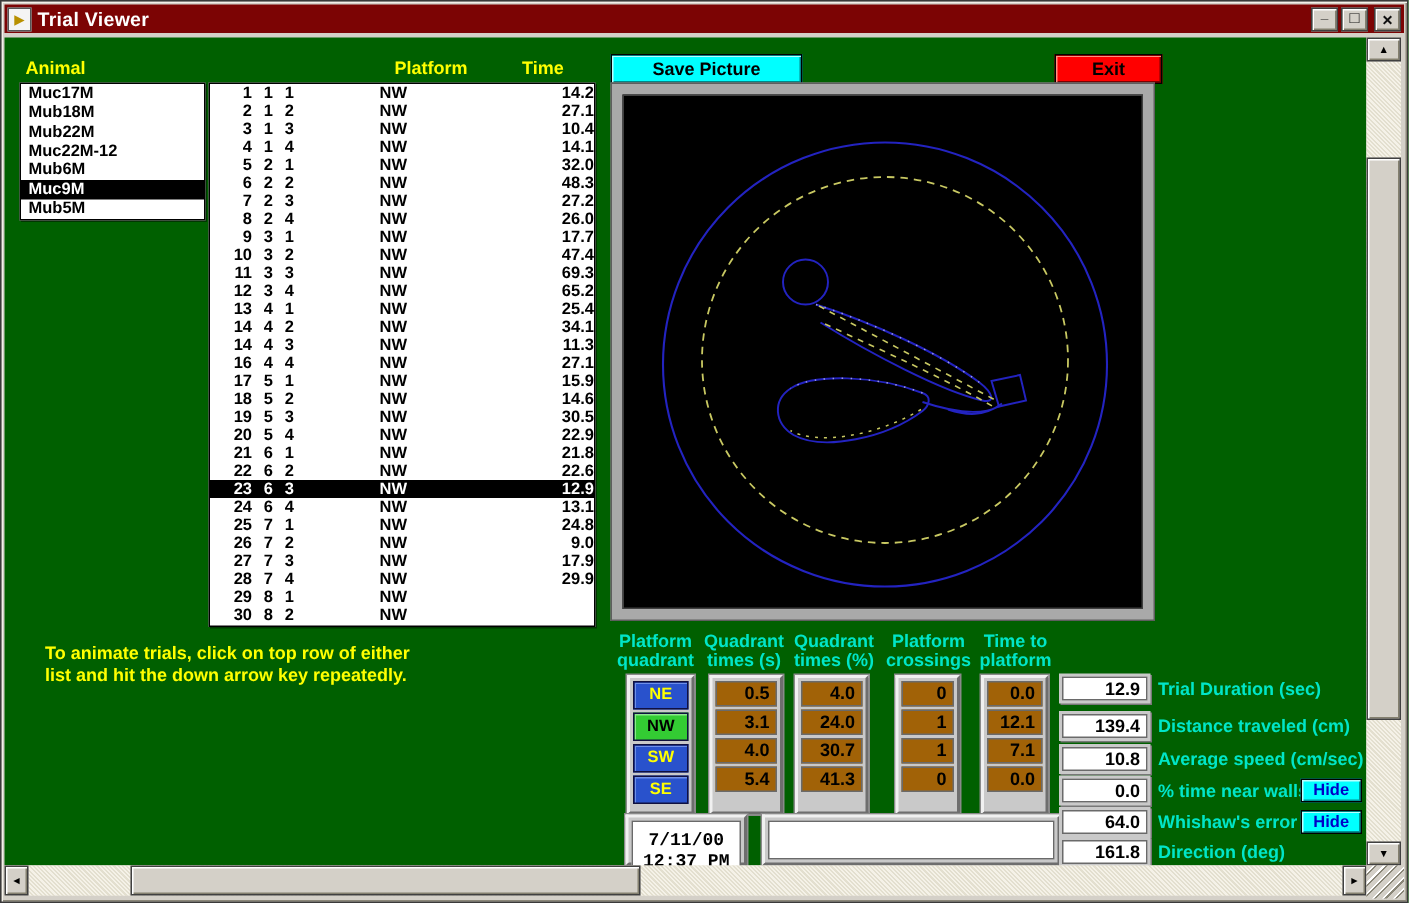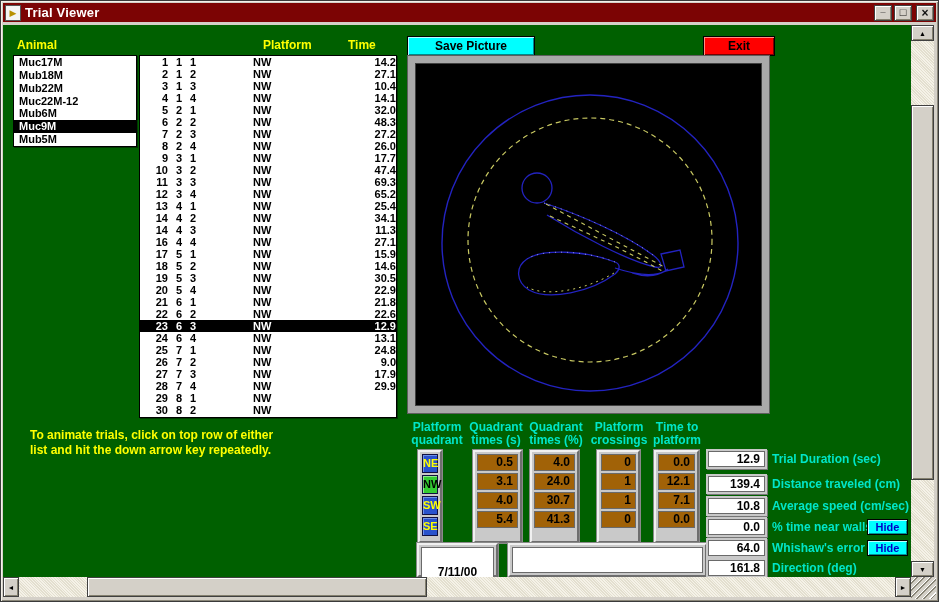--- a/index.html
+++ b/index.html
@@ -73,30 +73,30 @@
     box-shadow:0 0 0 1px #8a8a8a;display:flex;flex-direction:column;gap:2px;padding:2px;
     box-sizing:border-box;}
   .wbox{background:#a16207;border:1px solid #6a6a6a;height:17px;line-height:15px;
     font-size:12px;font-weight:bold;color:#000;text-align:right;padding-right:4px;
     box-sizing:border-box;flex:0 0 17px;}
   .qbtn{height:19px;flex:0 0 19px;background:#2952cc;color:#ffff00;border:1px solid #101040;
     box-shadow:inset 1px 1px 0 #6f8fe8;font-size:11px;font-weight:bold;text-align:center;
     line-height:17px;box-sizing:border-box;}
   .qbtn-sel{background:#33cc33;color:#000;box-shadow:inset 1px 1px 0 #8ee88e;}
 
-  #quad-buttons{left:418px;top:450px;width:24px;height:93px;}
+  #quad-buttons{left:418px;top:450px;width:45px;height:93px;}
   #col-s{left:473px;top:450px;width:49px;height:93px;}
   #col-pct{left:530px;top:450px;width:49px;height:93px;}
   #col-cross{left:597px;top:450px;width:43px;height:93px;}
   #col-ttp{left:654px;top:450px;width:45px;height:93px;}
 
   
   #datetime-box{left:417px;top:543px;width:81px;height:34px;}
   #datetime-inner{background:#fff;border:1px solid #6a6a6a;flex:1;text-align:center;
-    font-size:12px;font-weight:bold;line-height:14px;padding-top:17px;}
+    font-size:12px;font-weight:bold;line-height:14px;padding-top:5px;font-family:Liberation Mono, monospace;}
   #message-box{left:508px;top:543px;width:199px;height:34px;}
   #message-inner{background:#fff;border:1px solid #6a6a6a;flex:1;font-size:12px;
     padding:2px 4px;text-align:left;}
 
   
   #stats{left:708px;top:0;width:228px;height:602px;}
   .stat-row{position:absolute;left:0;width:228px;height:18px;}
   .stat-row:nth-child(1){top:451px;}
   .stat-row:nth-child(2){top:476px;}
   .stat-row:nth-child(3){top:498px;}

